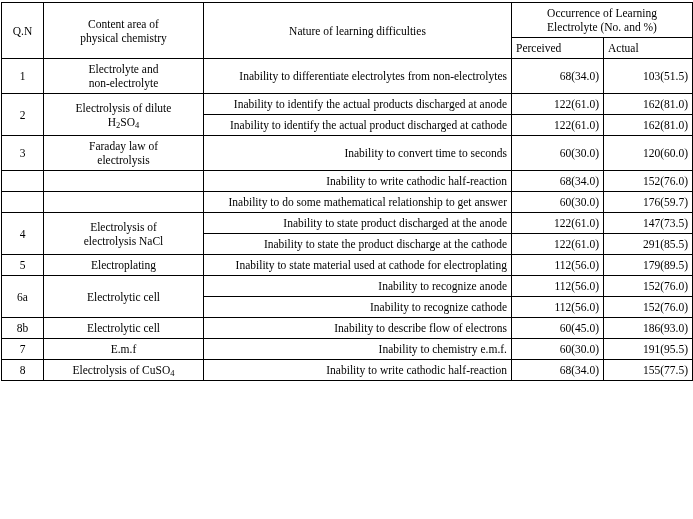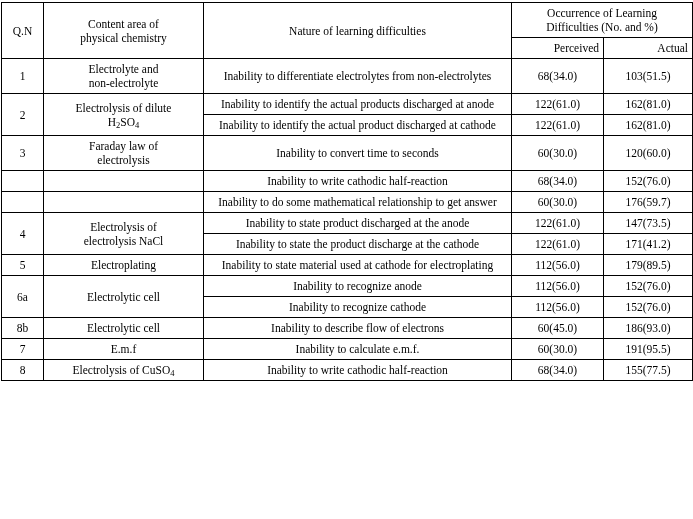--- a/index.html
+++ b/index.html
@@ -43,37 +43,37 @@
 
   th.head-qn, th.head-area, th.head-nature {
     text-align: center;
     vertical-align: middle;
   }
   th.head-occ {
     text-align: center;
     vertical-align: middle;
   }
   th.head-sub {
+    text-align: left;
+    vertical-align: middle;
+  }
+  td.qn {
+    text-align: center;
+    vertical-align: middle;
+  }
+  td.area {
+    text-align: center;
+    vertical-align: middle;
+  }
+  td.nature {
     text-align: right;
     vertical-align: middle;
   }
-  td.qn {
-    text-align: center;
-    vertical-align: middle;
-  }
-  td.area {
-    text-align: center;
-    vertical-align: middle;
-  }
-  td.nature {
-    text-align: center;
-    vertical-align: middle;
-  }
   td.num {
-    text-align: center;
+    text-align: right;
     vertical-align: middle;
   }
   sub {
     font-size: 8.5px;
     vertical-align: baseline;
     position: relative;
     top: 2px;
   }
   .nowrap { white-space: nowrap; }
 </style>
@@ -92,21 +92,21 @@
     <thead>
       <tr>
         <th class="head-qn" rowspan="2">Q.N</th>
         <th class="head-area" rowspan="2">
           <span>Content area of</span><br>
           <span>physical chemistry</span>
         </th>
         <th class="head-nature" rowspan="2">Nature of learning difficulties</th>
         <th class="head-occ" colspan="2">
           <span>Occurrence of Learning</span><br>
-          <span>Difficulties (No. and %)</span>
+          <span>Electrolyte (No. and %)</span>
         </th>
       </tr>
       <tr>
         <th class="head-sub">Perceived</th>
         <th class="head-sub">Actual</th>
       </tr>
     </thead>
     <tbody>
 
       <tr>
@@ -167,21 +167,21 @@
           <span>Electrolysis of</span><br>
           <span>electrolysis NaCl</span>
         </td>
         <td class="nature">Inability to state product discharged at the anode</td>
         <td class="num">122(61.0)</td>
         <td class="num">147(73.5)</td>
       </tr>
       <tr>
         <td class="nature">Inability to state the product discharge at the cathode</td>
         <td class="num">122(61.0)</td>
-        <td class="num">171(41.2)</td>
+        <td class="num">291(85.5)</td>
       </tr>
 
       <tr>
         <td class="qn">5</td>
         <td class="area">Electroplating</td>
         <td class="nature">Inability to state material used at cathode for electroplating</td>
         <td class="num">112(56.0)</td>
         <td class="num">179(89.5)</td>
       </tr>
 
@@ -202,21 +202,21 @@
         <td class="qn">8b</td>
         <td class="area">Electrolytic cell</td>
         <td class="nature">Inability to describe flow of electrons</td>
         <td class="num">60(45.0)</td>
         <td class="num">186(93.0)</td>
       </tr>
 
       <tr>
         <td class="qn">7</td>
         <td class="area">E.m.f</td>
-        <td class="nature">Inability to calculate e.m.f.</td>
+        <td class="nature">Inability to chemistry e.m.f.</td>
         <td class="num">60(30.0)</td>
         <td class="num">191(95.5)</td>
       </tr>
 
       <tr>
         <td class="qn">8</td>
         <td class="area">
           <span class="nowrap">Electrolysis of CuSO<sub>4</sub></span>
         </td>
         <td class="nature">Inability to write cathodic half-reaction</td>

